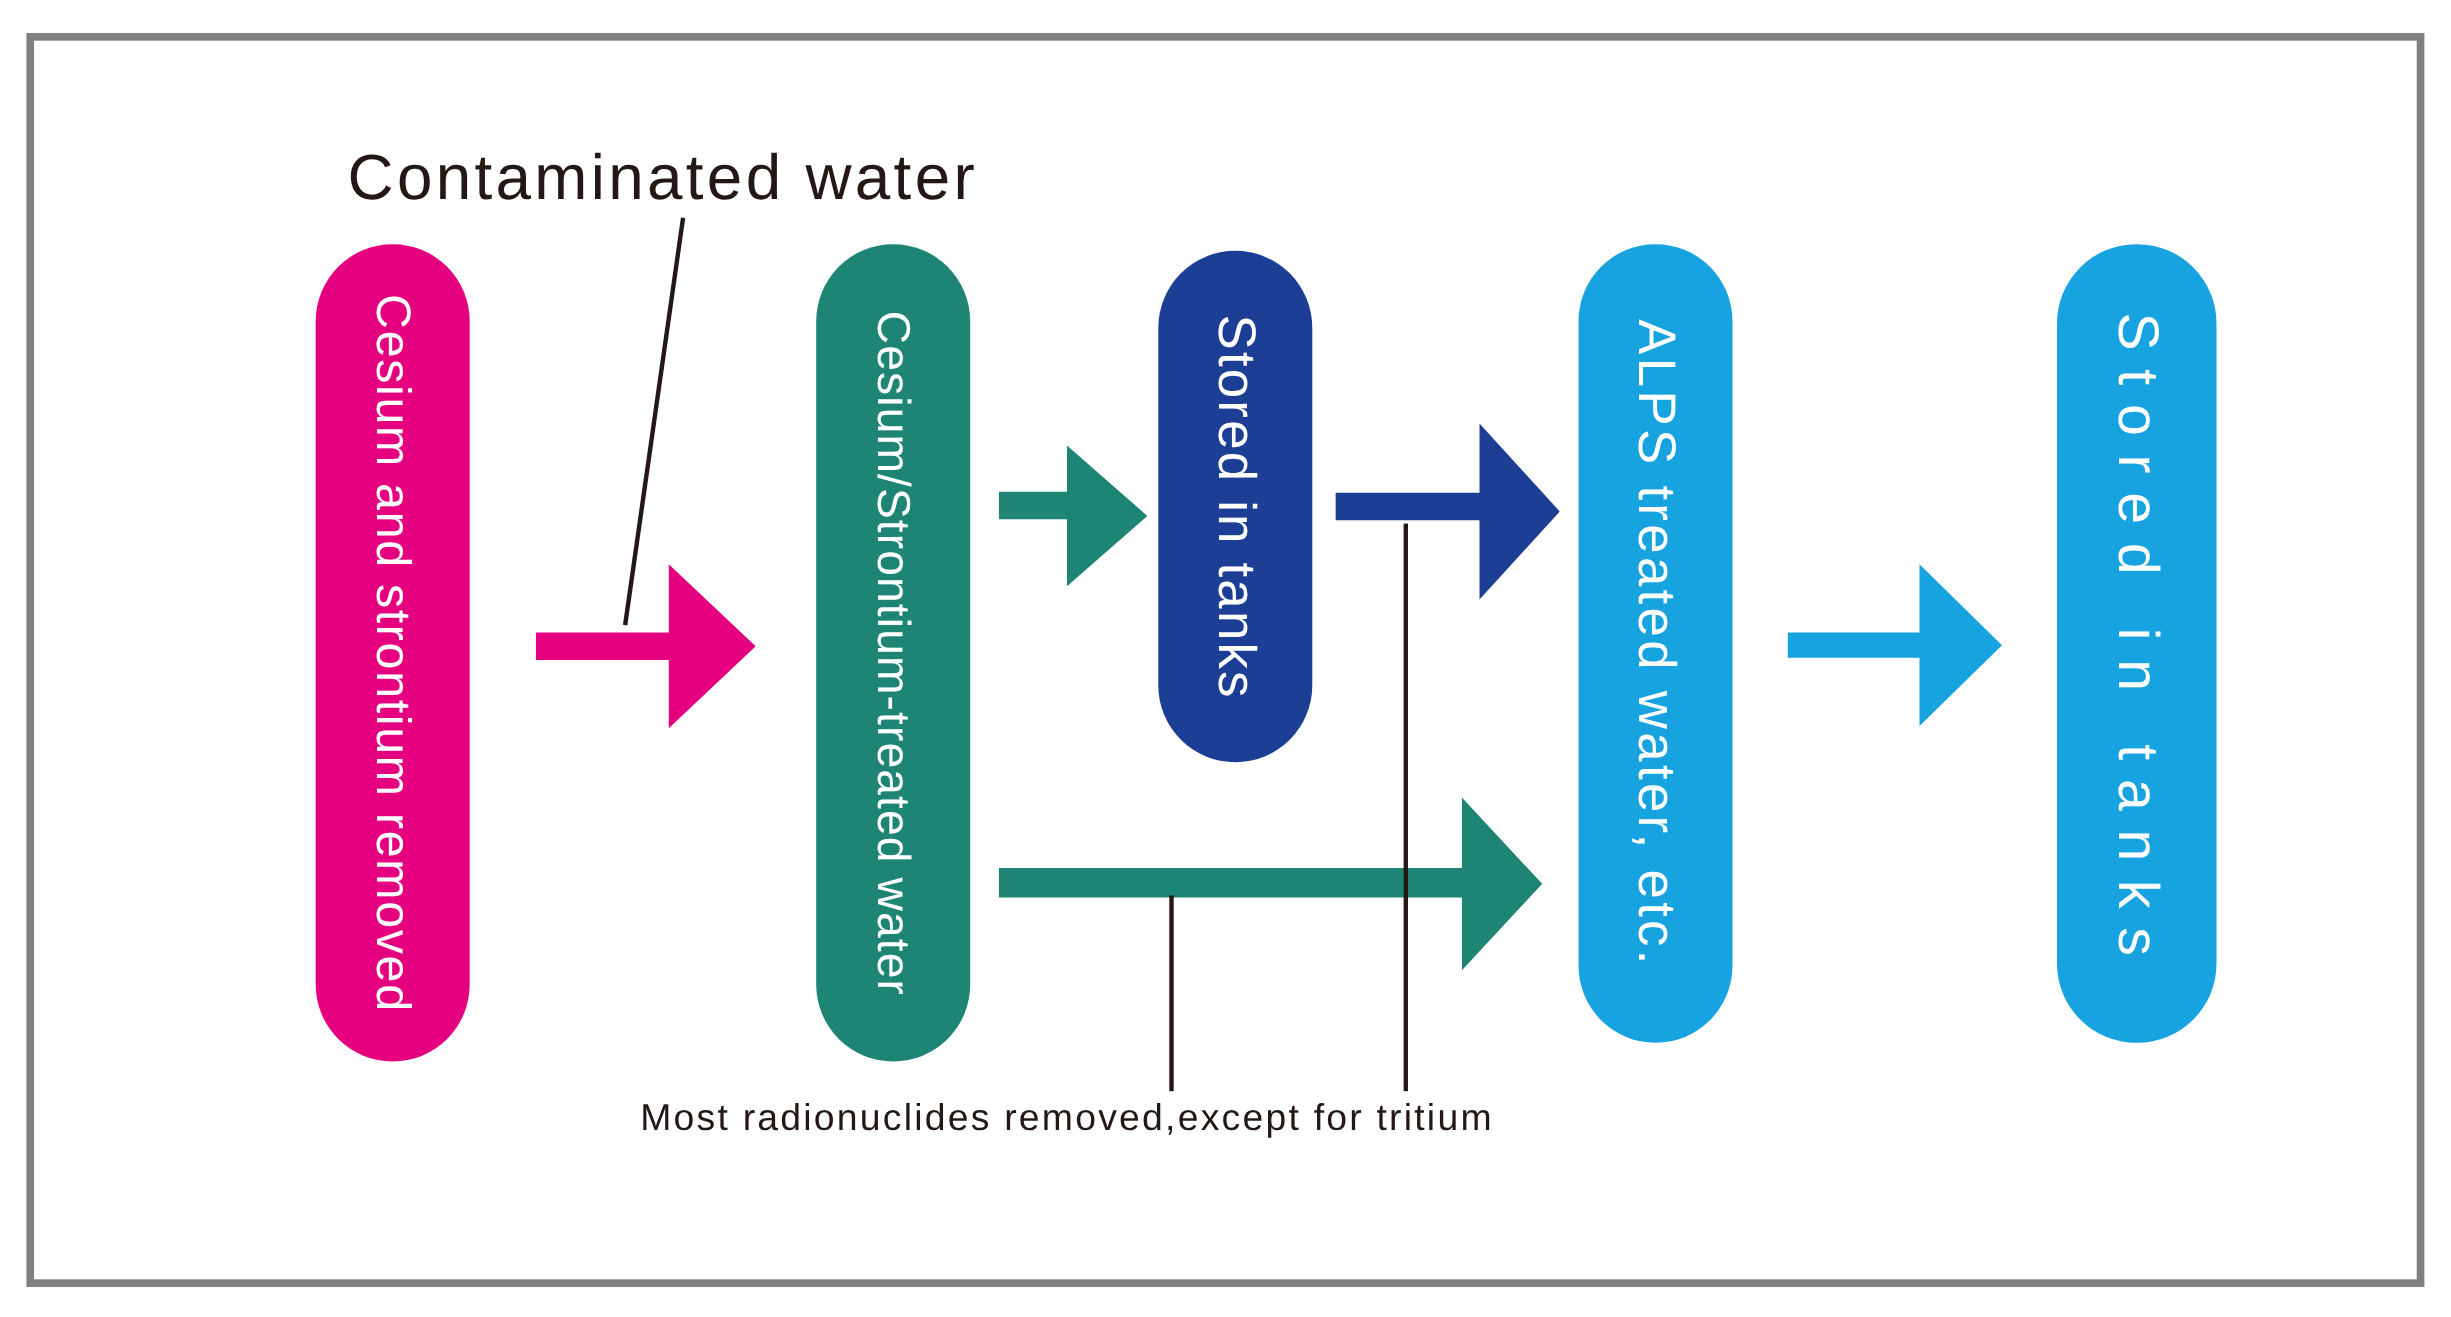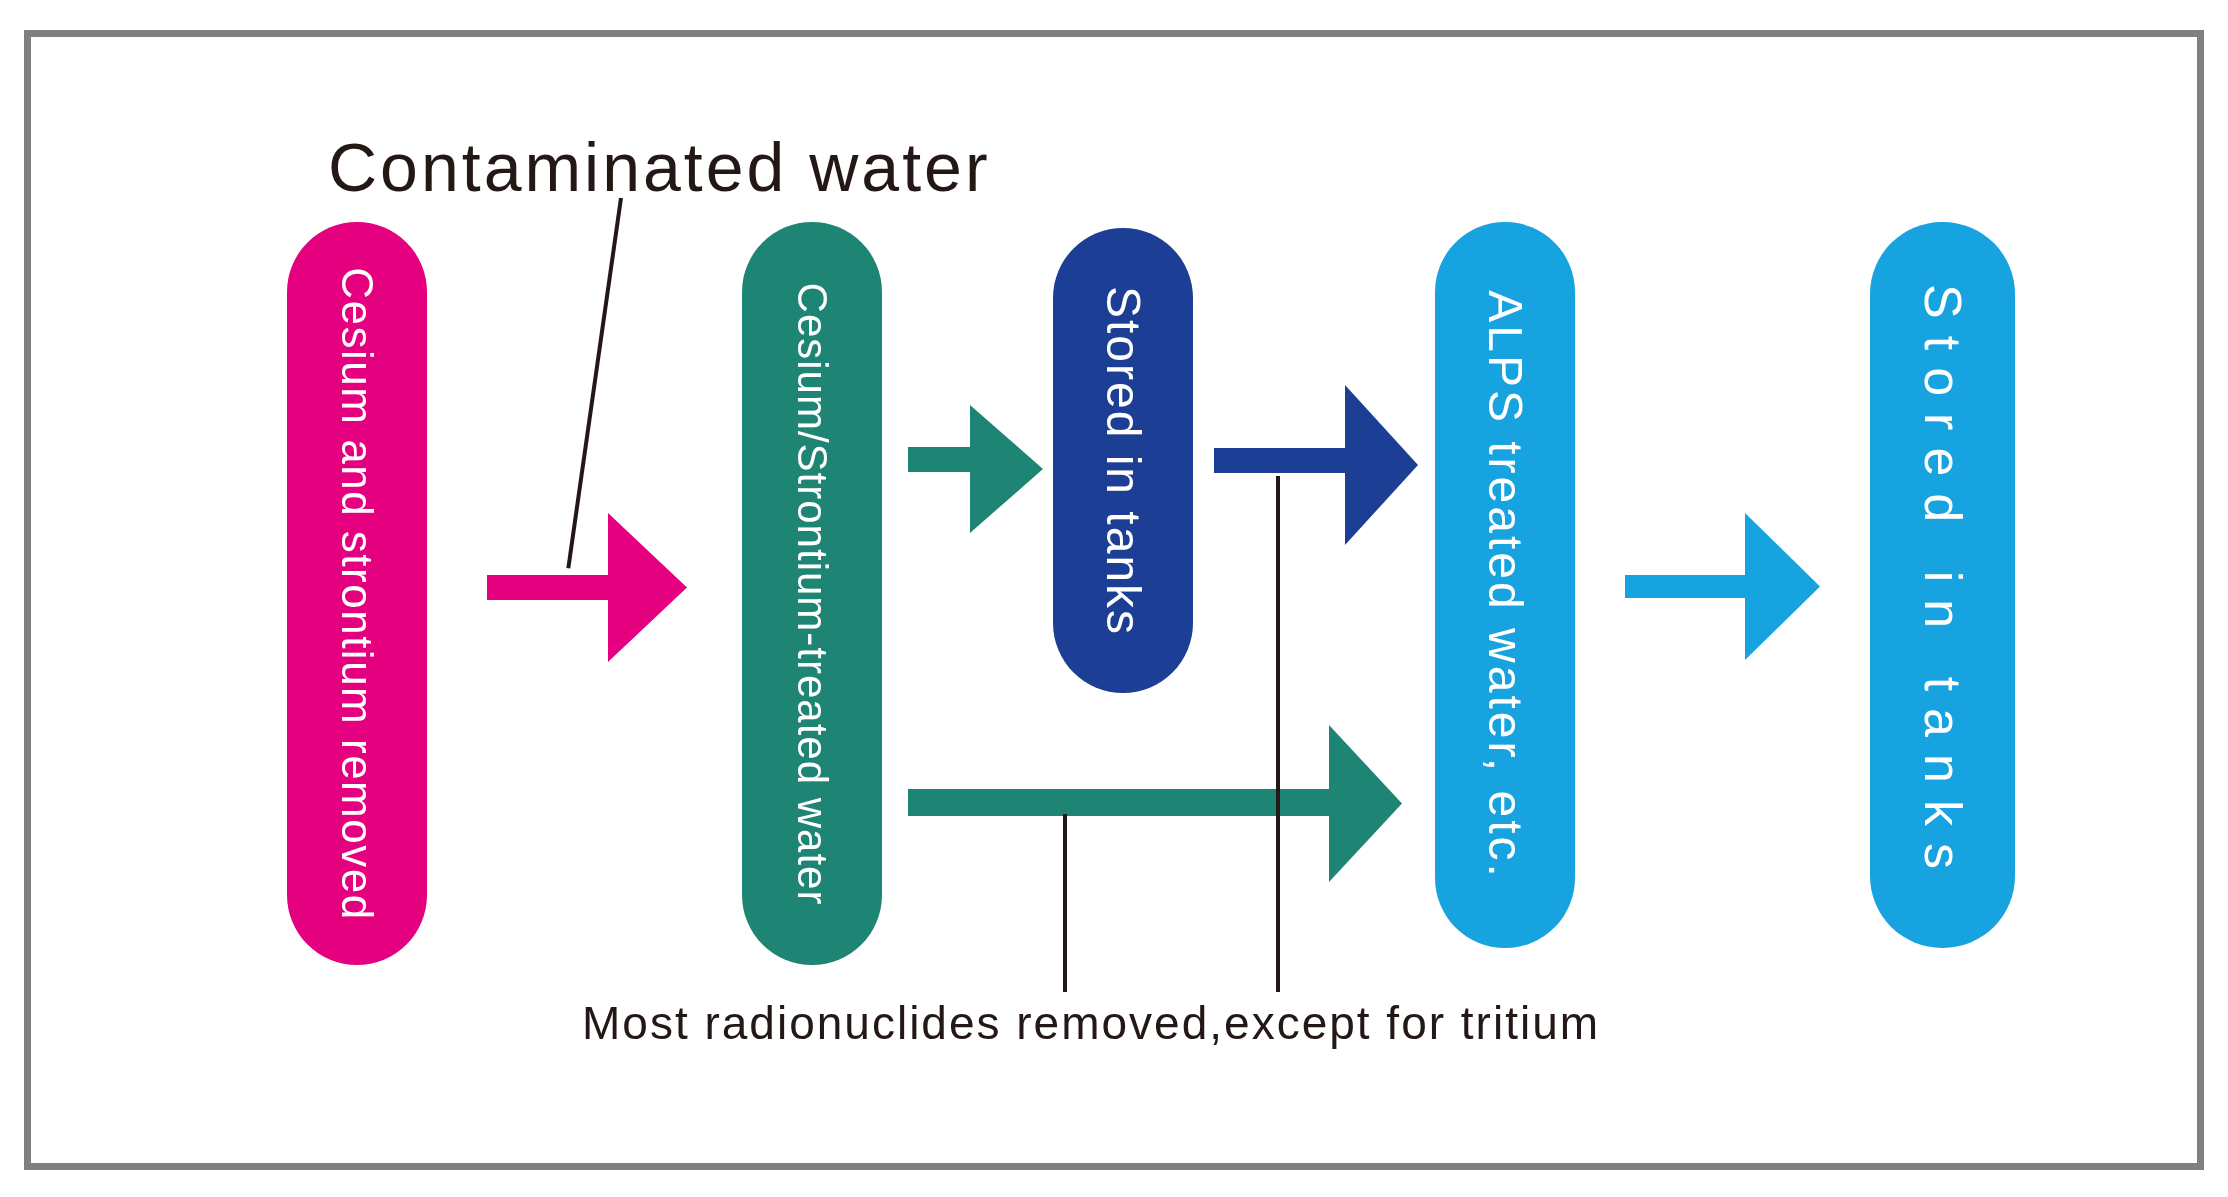--- a/index.html
+++ b/index.html
@@ -31,22 +31,22 @@
   .arrow3{left:1214px;top:385px;}
   .arrow4{left:908px;top:725px;}
   .arrow5{left:1625px;top:513px;}
   
   .lead{position:absolute;width:4px;z-index:5;}
   .lead1{left:619px;top:198px;height:374px;transform:rotate(8.1deg);transform-origin:top center;}
   .lead2{left:1063px;top:814px;height:178px;}
   .lead3{left:1276px;top:476px;height:516px;}
   
   .lbl{position:absolute;color:#231815;line-height:1.1;white-space:nowrap;}
-  .lbl-top{left:316px;top:130px;font-size:68px;letter-spacing:3px;margin-left:12px;}
-  .lbl-bottom{left:582px;top:998px;font-size:46px;letter-spacing:2px;}
+  .lbl-top{left:316px;top:130px;font-size:58px;letter-spacing:3px;}
+  .lbl-bottom{left:582px;top:998px;font-size:34px;letter-spacing:2px;}
 </style>
 </head>
 <body>
 
 <div class="canvas">
 
   <div class="frame"></div>
 
   <div class="lbl lbl-top">Contaminated water</div>
   <div class="lead lead1" style="background-color: rgb(35, 24, 21);"></div>

